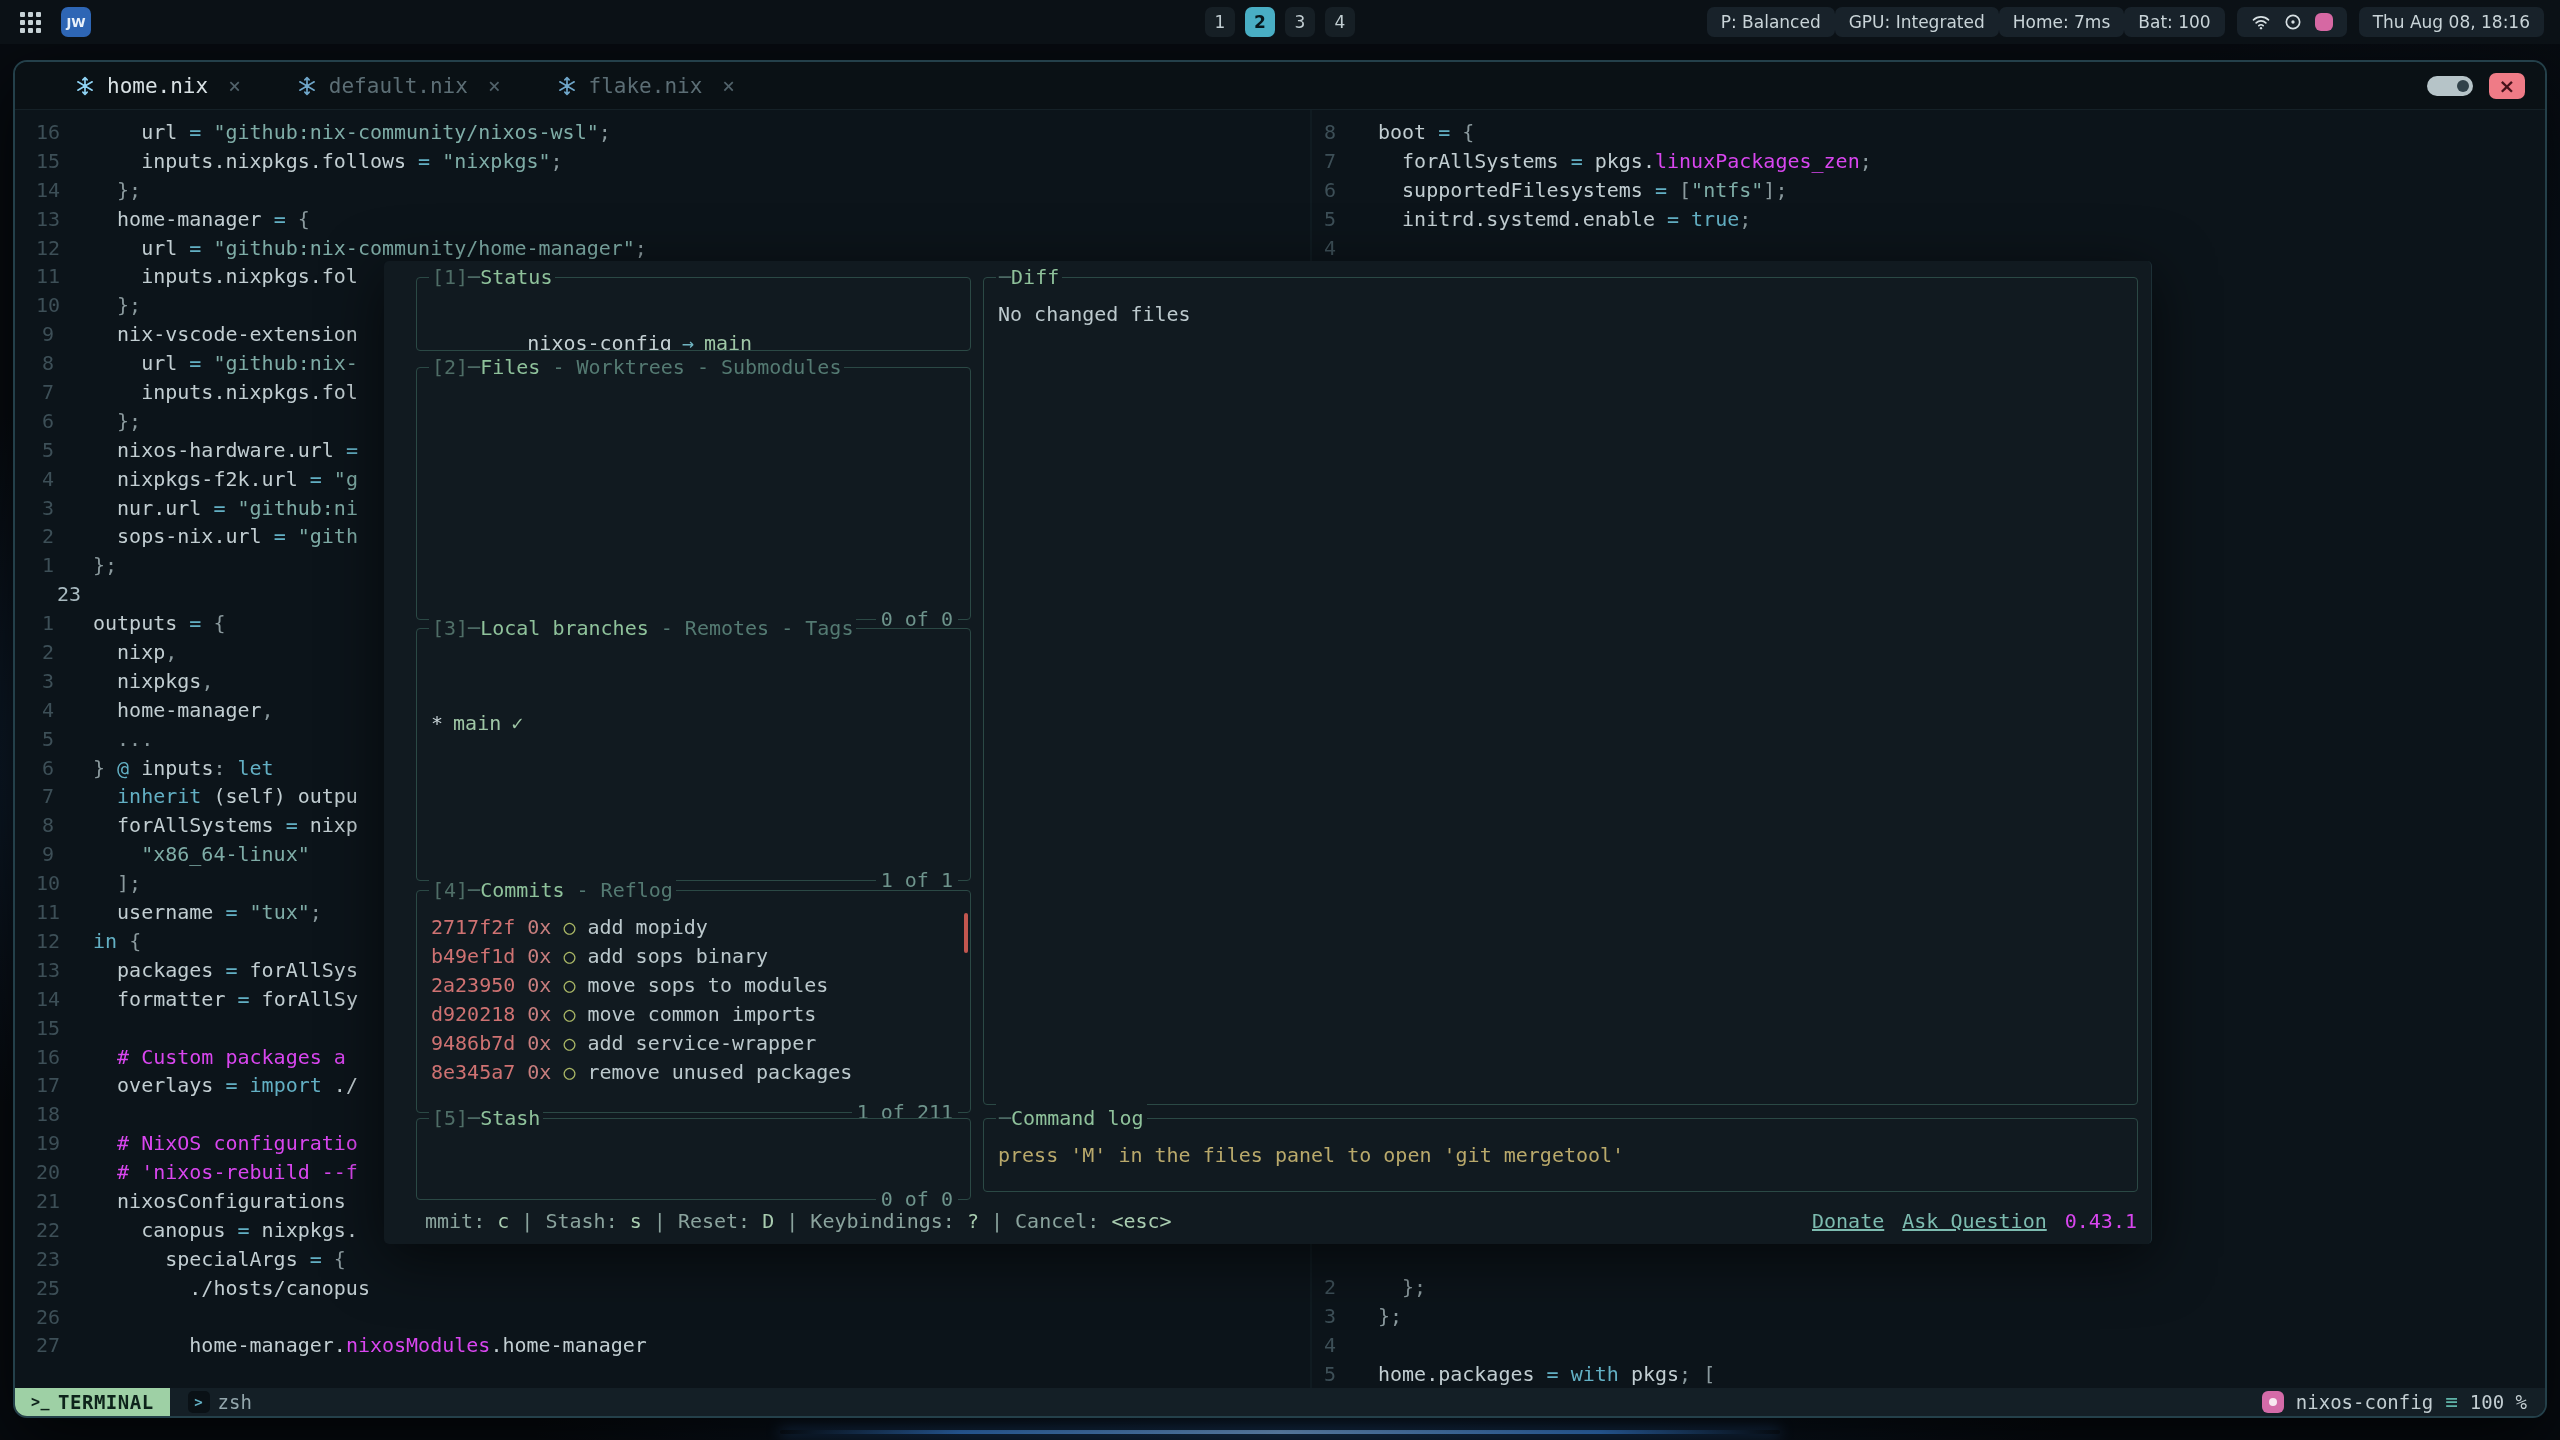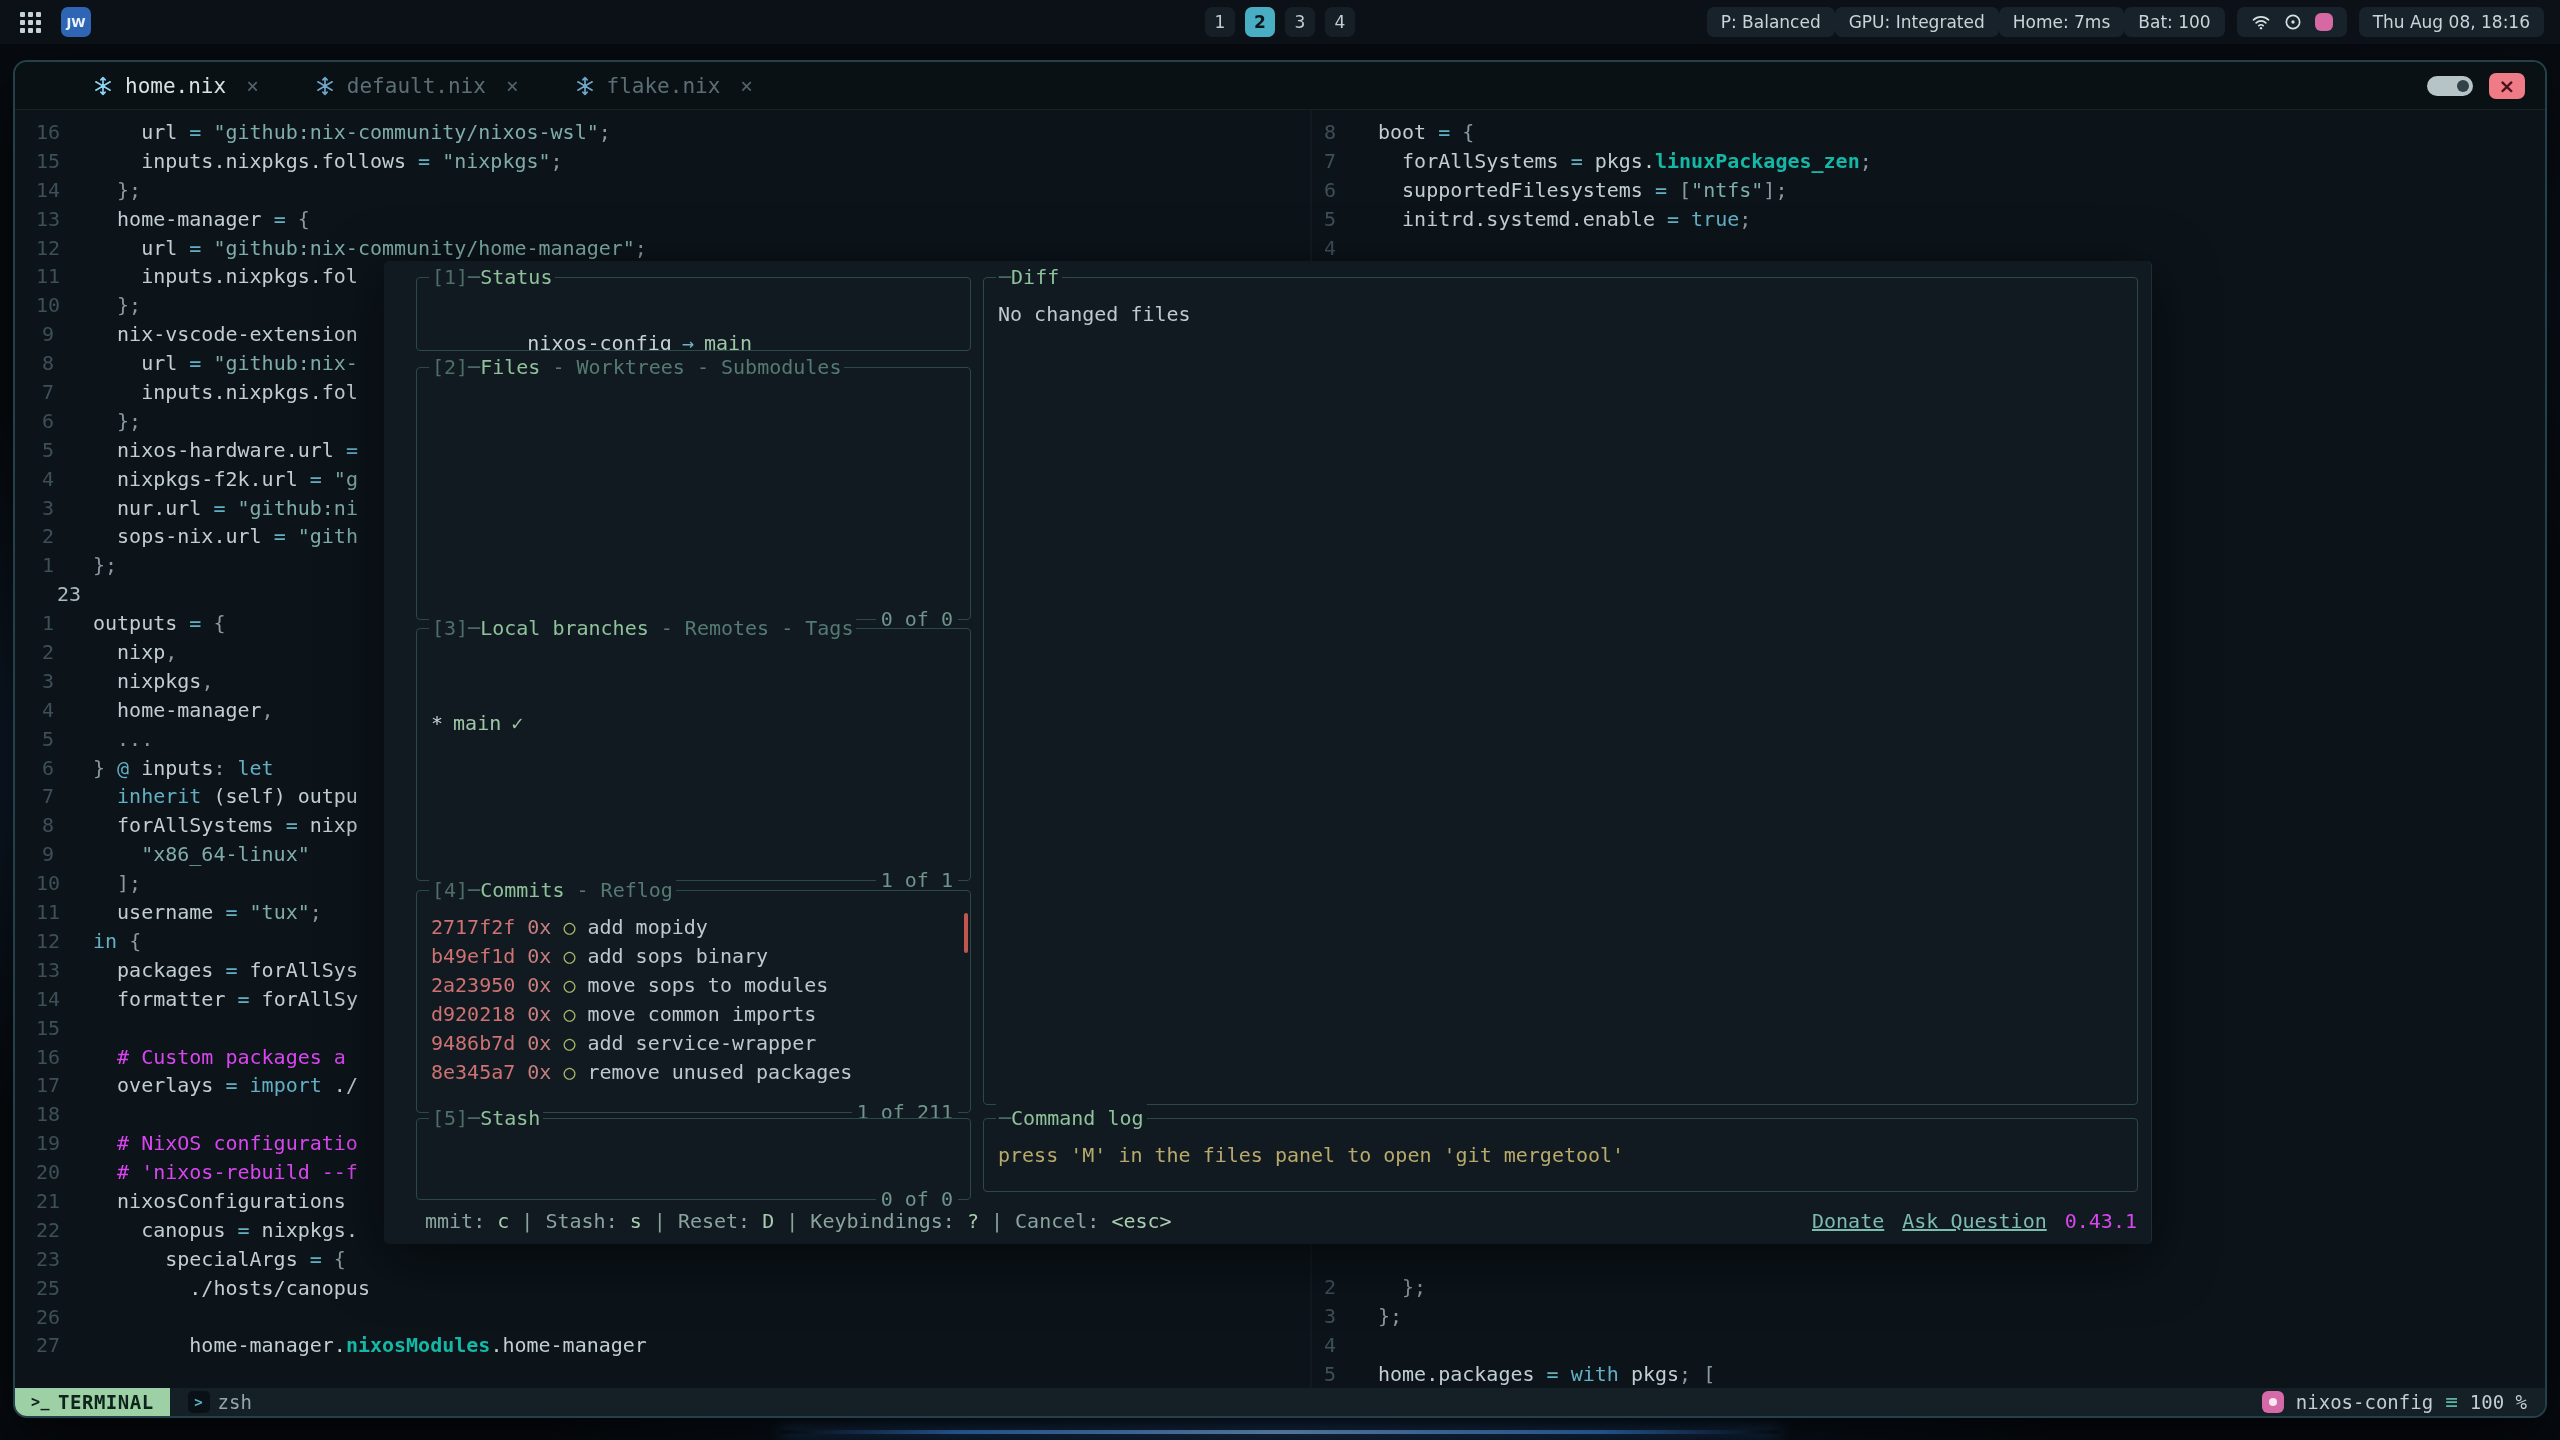--- a/index.html
+++ b/index.html
@@ -27,21 +27,21 @@
   .tb-right{margin-left:auto;display:flex;gap:12px;align-items:center}
   .tb-right-mods{display:flex;gap:0;align-items:center}
   .module{height:30px;border-radius:7px;background:#18222a;display:flex;align-items:center;padding:0 14px;font-size:17px;color:#c9d4d8;white-space:nowrap}
   .module.icons{gap:12px}
   .icon-svg{display:block}
   .pink-dot{width:18px;height:18px;border-radius:6px;background:#d668a3}
 
   
   .window{position:absolute;left:13px;top:60px;width:2534px;height:1358px;background:#0c141a;border:2px solid #24404a;border-radius:14px;box-shadow:0 22px 70px rgba(0,0,0,.70);overflow:hidden;z-index:10}
   .tabbar{position:relative;height:48px;display:flex;align-items:center;background:#0a1115;border-bottom:1px solid #152127}
-  .tabs{display:flex;align-items:center;gap:56px;padding-left:78px;height:100%}
+  .tabs{display:flex;align-items:center;gap:56px;padding-left:60px;height:100%}
   .tab{display:flex;align-items:center;gap:12px;font-family:"DejaVu Sans Mono",monospace;font-size:21px;color:#5c6e75;cursor:pointer;height:100%}
   .tab.active{color:#d8e1e4}
   .tab .snow{color:#6fa6c9;display:flex}
   .tab.active .snow{color:#8fd3f4}
   .tab .tx{color:#51626a;font-size:21px;margin-left:8px}
   .win-controls{position:absolute;right:20px;top:50%;transform:translateY(-50%);display:flex;gap:16px;align-items:center}
   .pill{width:46px;height:20px;border-radius:10px;background:#b6c4c8;position:relative;cursor:pointer}
   .pill .knob{position:absolute;right:4px;top:4px;width:12px;height:12px;border-radius:50%;background:#31424a}
   .closebtn{width:36px;height:26px;border-radius:7px;background:#ef7b86;color:#47111a;display:flex;align-items:center;justify-content:center;font-size:20px;font-weight:bold;cursor:pointer}
 
@@ -55,21 +55,21 @@
   .ln{flex:none;width:66px;text-align:center;color:#3d4f57}
   .pane.right .ln{width:36px}
   .lt{margin-left:12px}
   .pane.right .lt{margin-left:30px}
   .cl.cur .ln{text-align:left;padding-left:42px;color:#a9bac0}
   .tk-p{color:#c2ced2}
   .tk-s{color:#7fada7}
   .tk-k{color:#63b0c4}
   .tk-d{color:#8b9a9e}
   .tk-c{color:#d946ef}
-  .tk-b{color:#14b8a6;font-weight:bold}
+  .tk-b{color:#d946ef;font-weight:normal}
   .rspacer{height:1011px}
 
   
   .statusline{position:absolute;left:0;right:0;bottom:0;height:28px;background:#141f26;display:flex;align-items:center;font-family:"DejaVu Sans Mono",monospace;font-size:19px;z-index:15}
   .mode{height:100%;background:#9ed0a5;color:#0e231b;display:flex;align-items:center;gap:8px;padding:0 16px;font-weight:bold;letter-spacing:.5px}
   .mode .micon{font-weight:bold;font-size:15px}
   .shell{display:flex;align-items:center;gap:8px;margin-left:18px;color:#93a6ac}
   .shell .zicon{width:22px;height:22px;border-radius:5px;background:#0a1116;color:#63b0c4;display:flex;align-items:center;justify-content:center;font-size:14px;font-weight:bold}
   .sl-right{margin-left:auto;display:flex;align-items:center;gap:12px;padding-right:18px;color:#c3ced2}
   .git-badge{width:22px;height:22px;border-radius:6px;background:#d46ba8;position:relative}

